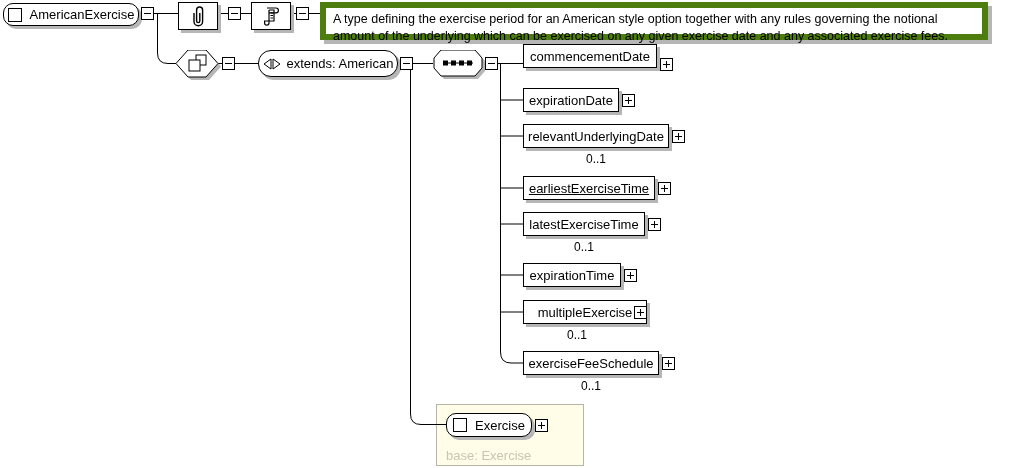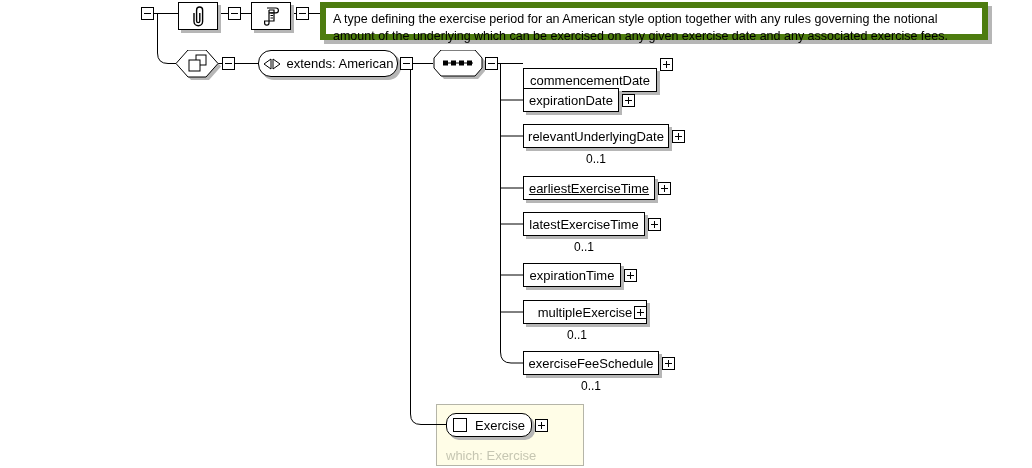--- a/index.html
+++ b/index.html
@@ -68,20 +68,24 @@
       <path d="M500.5,63.5 V352 Q500.5,363 511,363 H523"></path>
       <path d="M500.5,100 H523"></path>
       <path d="M500.5,136 H523"></path>
       <path d="M500.5,188 H523"></path>
       <path d="M500.5,224 H523"></path>
       <path d="M500.5,275 H523"></path>
       <path d="M500.5,312 H523"></path>
     </g>
   </svg>
 
+  <div class="box rounded" style="left:3px;top:3px;width:136px;height:23px;">
+    <span class="sq-icon"></span>
+    <span class="lbl">AmericanExercise</span>
+  </div>
   <div class="toggle" style="left:141px;top:7px;">
     <div class="h"></div>
   </div>
 
   <div class="box iconbox" style="left:178px;top:2px;width:40px;height:28px;">
     <svg width="20" height="24" viewBox="0 0 20 24">
       <path d="M6,9 V17.5 a4.3,4.3 0 0 0 8.6,0 V6 a3,3 0 0 0 -6,0 v11 a1.6,1.6 0 0 0 3.2,0 V9" fill="none" stroke="#000" stroke-width="1.4"></path>
     </svg>
   </div>
   <div class="toggle" style="left:228px;top:7px;">
@@ -137,21 +141,21 @@
         <rect x="18" y="10.5" width="5" height="5" fill="#000"></rect>
         <rect x="26" y="10.5" width="5" height="5" fill="#000"></rect>
         <rect x="34" y="10.5" width="5" height="5" fill="#000"></rect>
       </g>
     </svg>
   </div>
   <div class="toggle" style="left:485px;top:57px;">
     <div class="h"></div>
   </div>
 
-  <div class="box" style="left:523px;top:68px;width:134px;height:24px;">
+  <div class="box" style="left:523px;top:44px;width:134px;height:24px;">
     <span class="lbl">commencementDate</span>
   </div>
   <div class="toggle" style="left:660px;top:58px;">
     <div class="h"></div>
       <div class="v"></div>
   </div>
 
   <div class="box" style="left:523px;top:88px;width:96px;height:24px;">
     <span class="lbl">expirationDate</span>
   </div>
@@ -213,15 +217,15 @@
   <div class="occ" style="left:523px;top:379px;width:136px;">0..1</div>
 
   <div class="box rounded" style="left:446px;top:413px;width:86px;height:24px;">
     <span class="sq-icon"></span>
     <span class="lbl">Exercise</span>
   </div>
   <div class="toggle" style="left:535px;top:419px;">
     <div class="h"></div>
       <div class="v"></div>
   </div>
-  <div class="caption" style="left:446px;top:448px;">which: Exercise</div>
+  <div class="caption" style="left:446px;top:448px;">base: Exercise</div>
 
 </div>
 
 </body></html>

